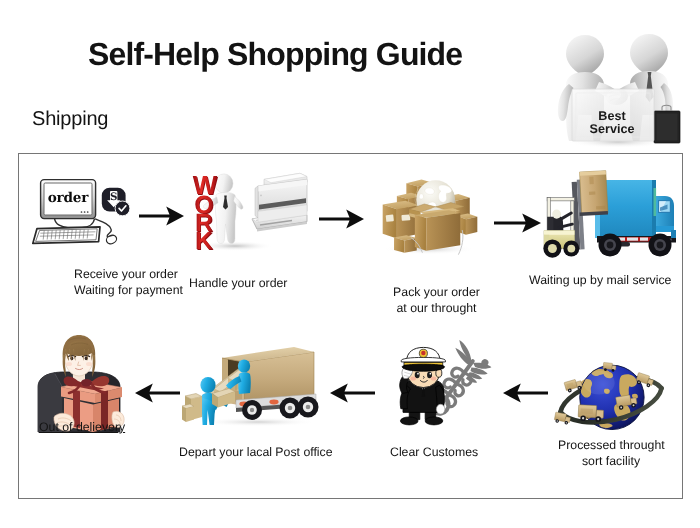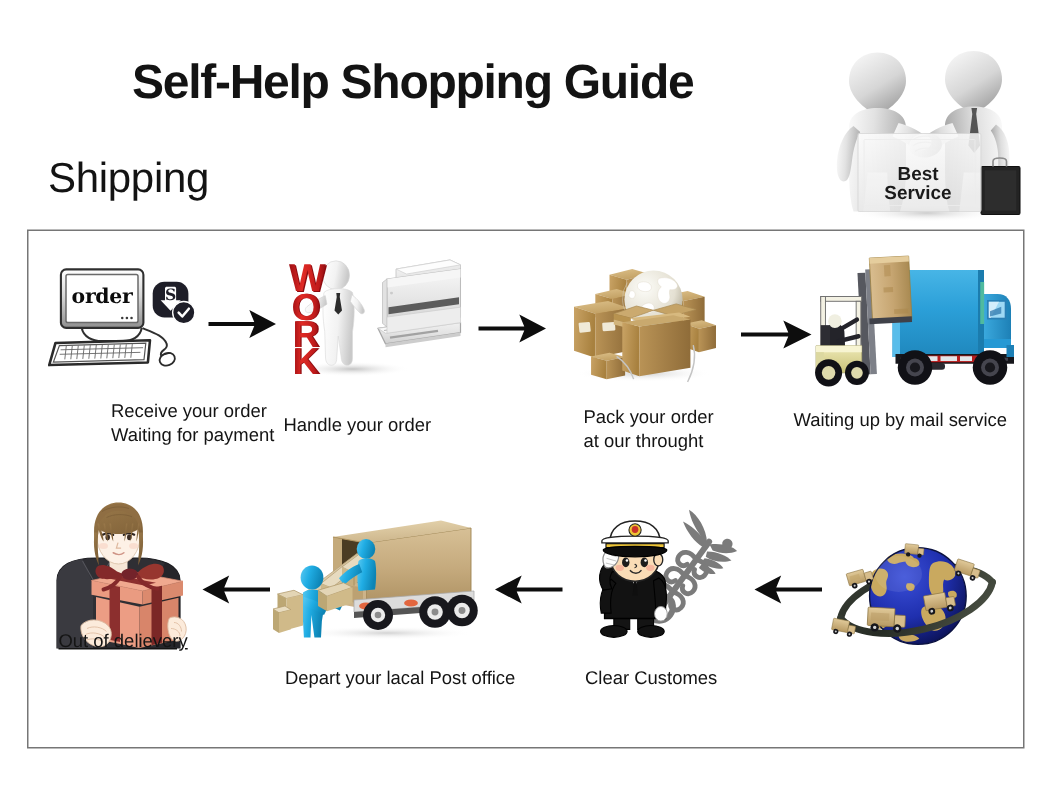--- a/index.html
+++ b/index.html
@@ -1,20 +1,20 @@
 <!DOCTYPE html>
 <html><head>
 <meta charset="utf-8">
 <style>
   html,body{margin:0;padding:0;}
   body{width:700px;height:528px;background:#ffffff;font-family:"Liberation Sans",sans-serif;overflow:hidden;-webkit-font-smoothing:antialiased;text-rendering:geometricPrecision;}
   #page{position:absolute;left:0;top:0;width:700px;height:528px;background:#fff;}
   .abs{position:absolute;}
   #title{left:88px;top:33px;font-size:32px;font-weight:bold;color:#131313;letter-spacing:-0.85px;white-space:nowrap;line-height:42px;}
-  #subtitle{left:32px;top:103px;font-size:28px;color:#131313;white-space:nowrap;line-height:32px;letter-spacing:-0.2px;}
+  #subtitle{left:32px;top:103px;font-size:20px;color:#131313;white-space:nowrap;line-height:32px;letter-spacing:-0.2px;}
   #panel{left:18px;top:153px;width:665px;height:346px;border:1.4px solid #767676;box-sizing:border-box;}
   .caption{position:absolute;font-size:12.3px;color:#141414;line-height:16px;white-space:nowrap;}
   svg{display:block;overflow:visible;}
 </style>
 </head>
 <body>
 
 <div id="page">
   <div class="abs" id="title">Self-Help Shopping Guide</div>
   <div class="abs" id="subtitle">Shipping</div>
@@ -845,29 +845,33 @@
       </svg>
   </div>
 
   <div class="caption" style="left:30px;top:266px;margin-left:44px;">
     <div>Receive your order</div>
     <div>Waiting for payment</div>
   </div>
   <div class="caption" style="left:189px;top:275px;">
     <div>Handle your order</div>
   </div>
-  <div class="caption" style="left:389px;top:270px;width:95px;">
+  <div class="caption" style="left:389px;top:284px;width:95px;text-align:center;">
     <div>Pack your order</div>
     <div>at our throught</div>
   </div>
   <div class="caption" style="left:529px;top:272px;">
     <div>Waiting up by mail service</div>
   </div>
+  <div class="caption" style="left:558px;top:437px;width:106px;text-align:center;">
+    <div>Processed throught</div>
+    <div>sort facility</div>
+  </div>
   <div class="caption" style="left:390px;top:444px;">
     <div>Clear Customes</div>
   </div>
-  <div class="caption" style="left:190px;top:444px;text-align:right;">
+  <div class="caption" style="left:179px;top:444px;text-align:right;">
     <div>Depart your lacal Post office</div>
   </div>
   <div class="caption" style="left:39px;top:419px;text-decoration:underline;">
     <div>Out of delievery</div>
   </div>
 </div>
 
 </body></html>

